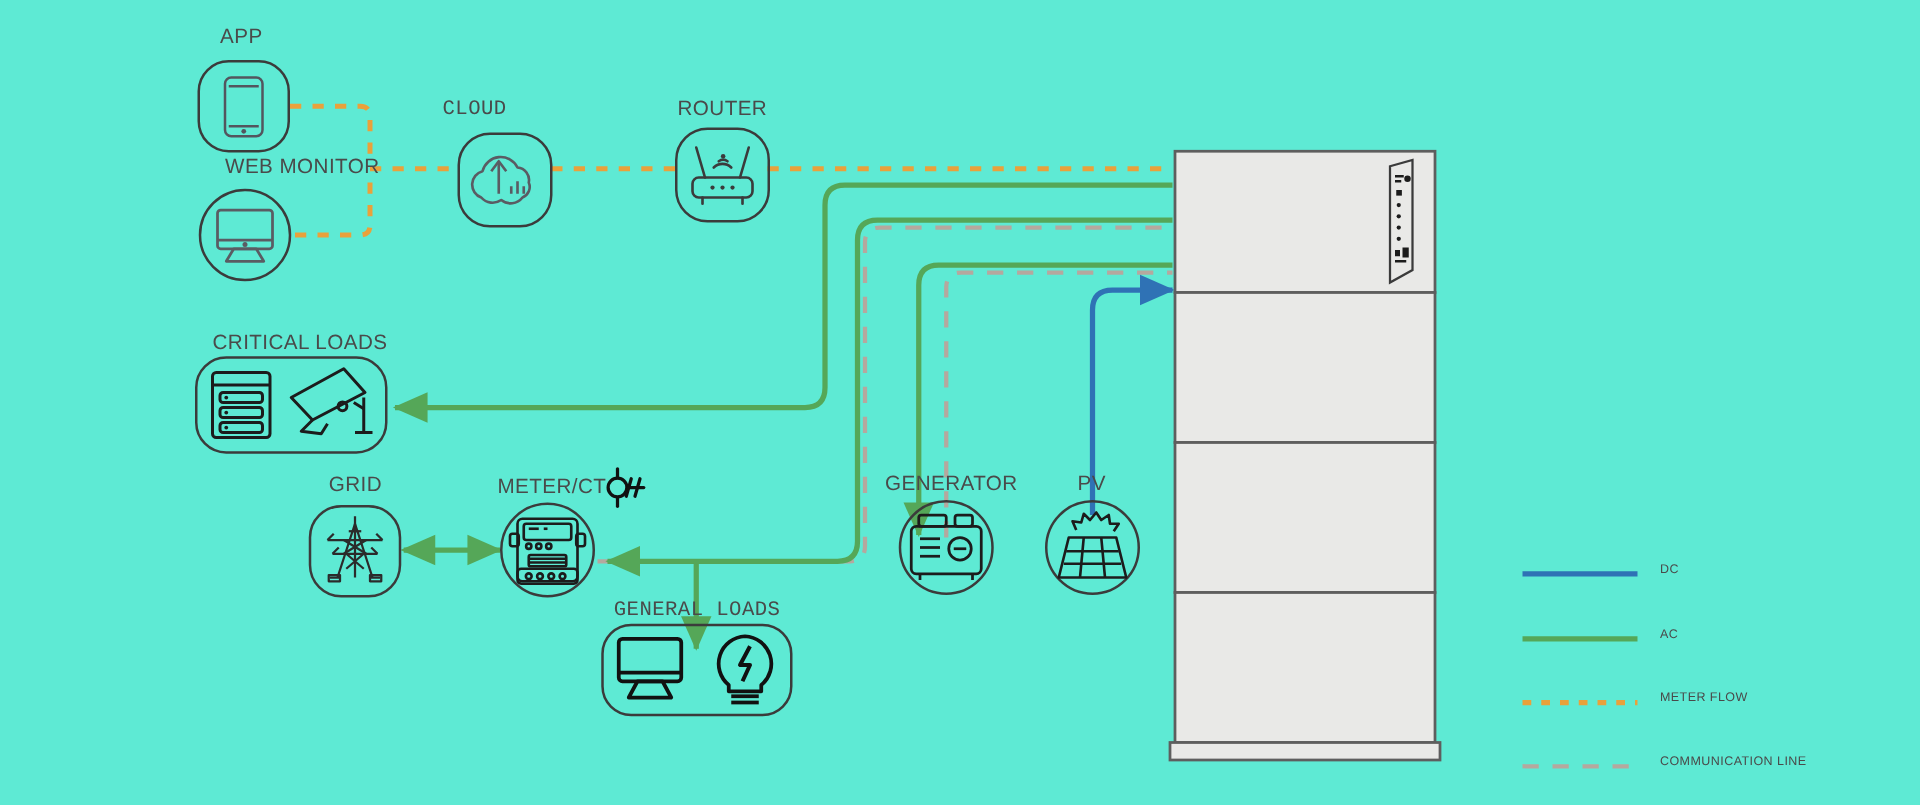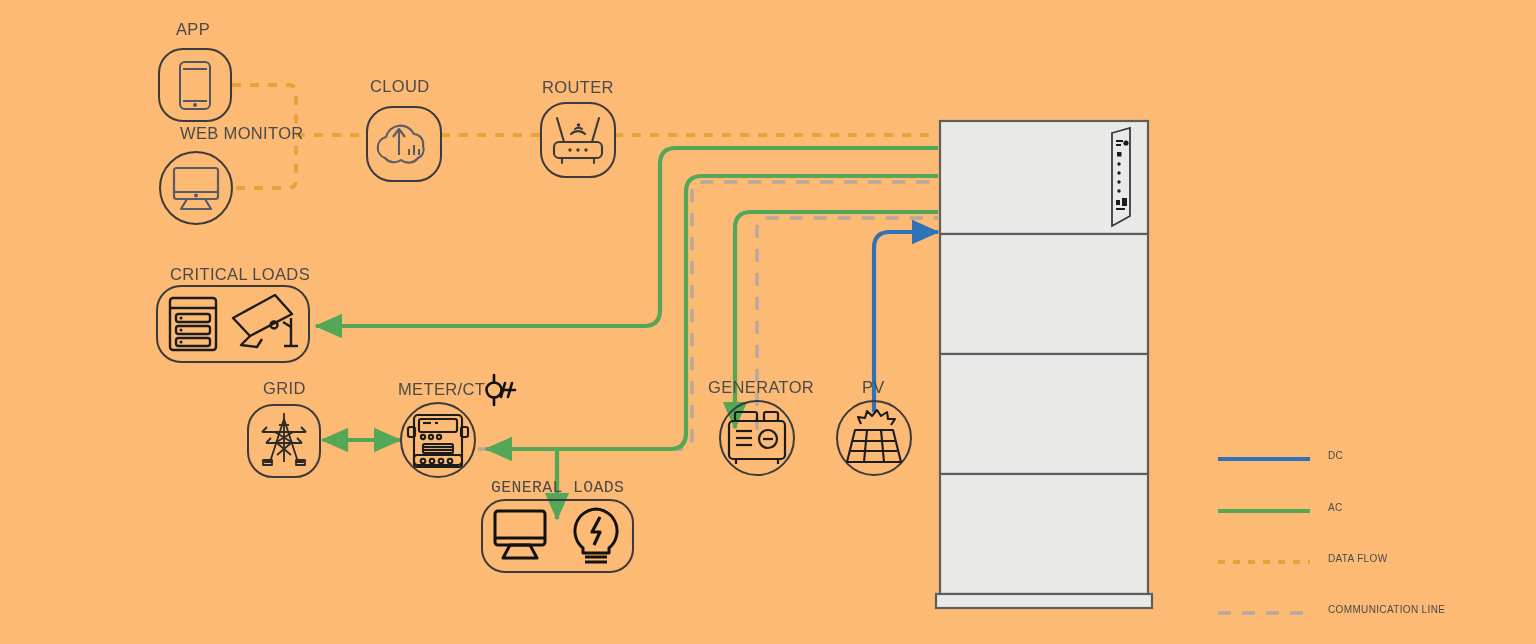--- a/index.html
+++ b/index.html
@@ -8,21 +8,21 @@
     padding: 0;
     background: #e8e8e6;
   }
   body {
     font-family: "Liberation Sans", sans-serif;
   }
   #stage {
     position: relative;
     width: 1536px;
     height: 644px;
-    background: #fdba74;
+    background: #5eead4;
     overflow: hidden;
   }
   #diagram {
     position: absolute;
     inset: 0;
     width: 1536px;
     height: 644px;
   }
   .lbl {
     position: absolute;
@@ -272,27 +272,27 @@
     <g>
       <line x1="1218" y1="459" x2="1310" y2="459" stroke="#2f72b5" stroke-width="4.2"></line>
       <line x1="1218" y1="511" x2="1310" y2="511" stroke="#55a758" stroke-width="4.2"></line>
       <line x1="1218" y1="562" x2="1310" y2="562" stroke="#e9a13b" stroke-width="4.2" stroke-dasharray="7 8"></line>
       <line x1="1218" y1="613" x2="1310" y2="613" stroke="#b5a89e" stroke-width="3.4" stroke-dasharray="13 11"></line>
     </g>
   </svg>
 
   <div class="lbl" style="left:176px; top:20px;">APP</div>
   <div class="lbl" style="left:133px; top:124px;margin-left:47px;">WEB MONITOR</div>
-  <div class="lbl" style="left:370px; top:77px;">CLOUD</div>
+  <div class="lbl" style="left:354px; top:77px;font-family:Liberation Mono, monospace;">CLOUD</div>
   <div class="lbl" style="left:542px; top:78px;">ROUTER</div>
   <div class="lbl" style="left:170px; top:265px;">CRITICAL LOADS</div>
   <div class="lbl" style="left:263px; top:379px;text-align:center;">GRID</div>
   <div class="lbl" style="left:398px; top:380px;">METER/CT</div>
   <div class="lbl" style="left:491px; top:478px;font-family:Liberation Mono, monospace;">GENERAL LOADS</div>
   <div class="lbl" style="left:708px; top:378px;">GENERATOR</div>
   <div class="lbl" style="left:862px; top:378px;">PV</div>
 
   <div class="legend-lbl" style="left:1328px; top:450px;">DC</div>
   <div class="legend-lbl" style="left:1328px; top:502px;text-align:center;">AC</div>
-  <div class="legend-lbl" style="left:1328px; top:553px;">DATA FLOW</div>
+  <div class="legend-lbl" style="left:1328px; top:553px;">METER FLOW</div>
   <div class="legend-lbl" style="left:1328px; top:604px;">COMMUNICATION LINE</div>
 
 </div>
 
 </body></html>

